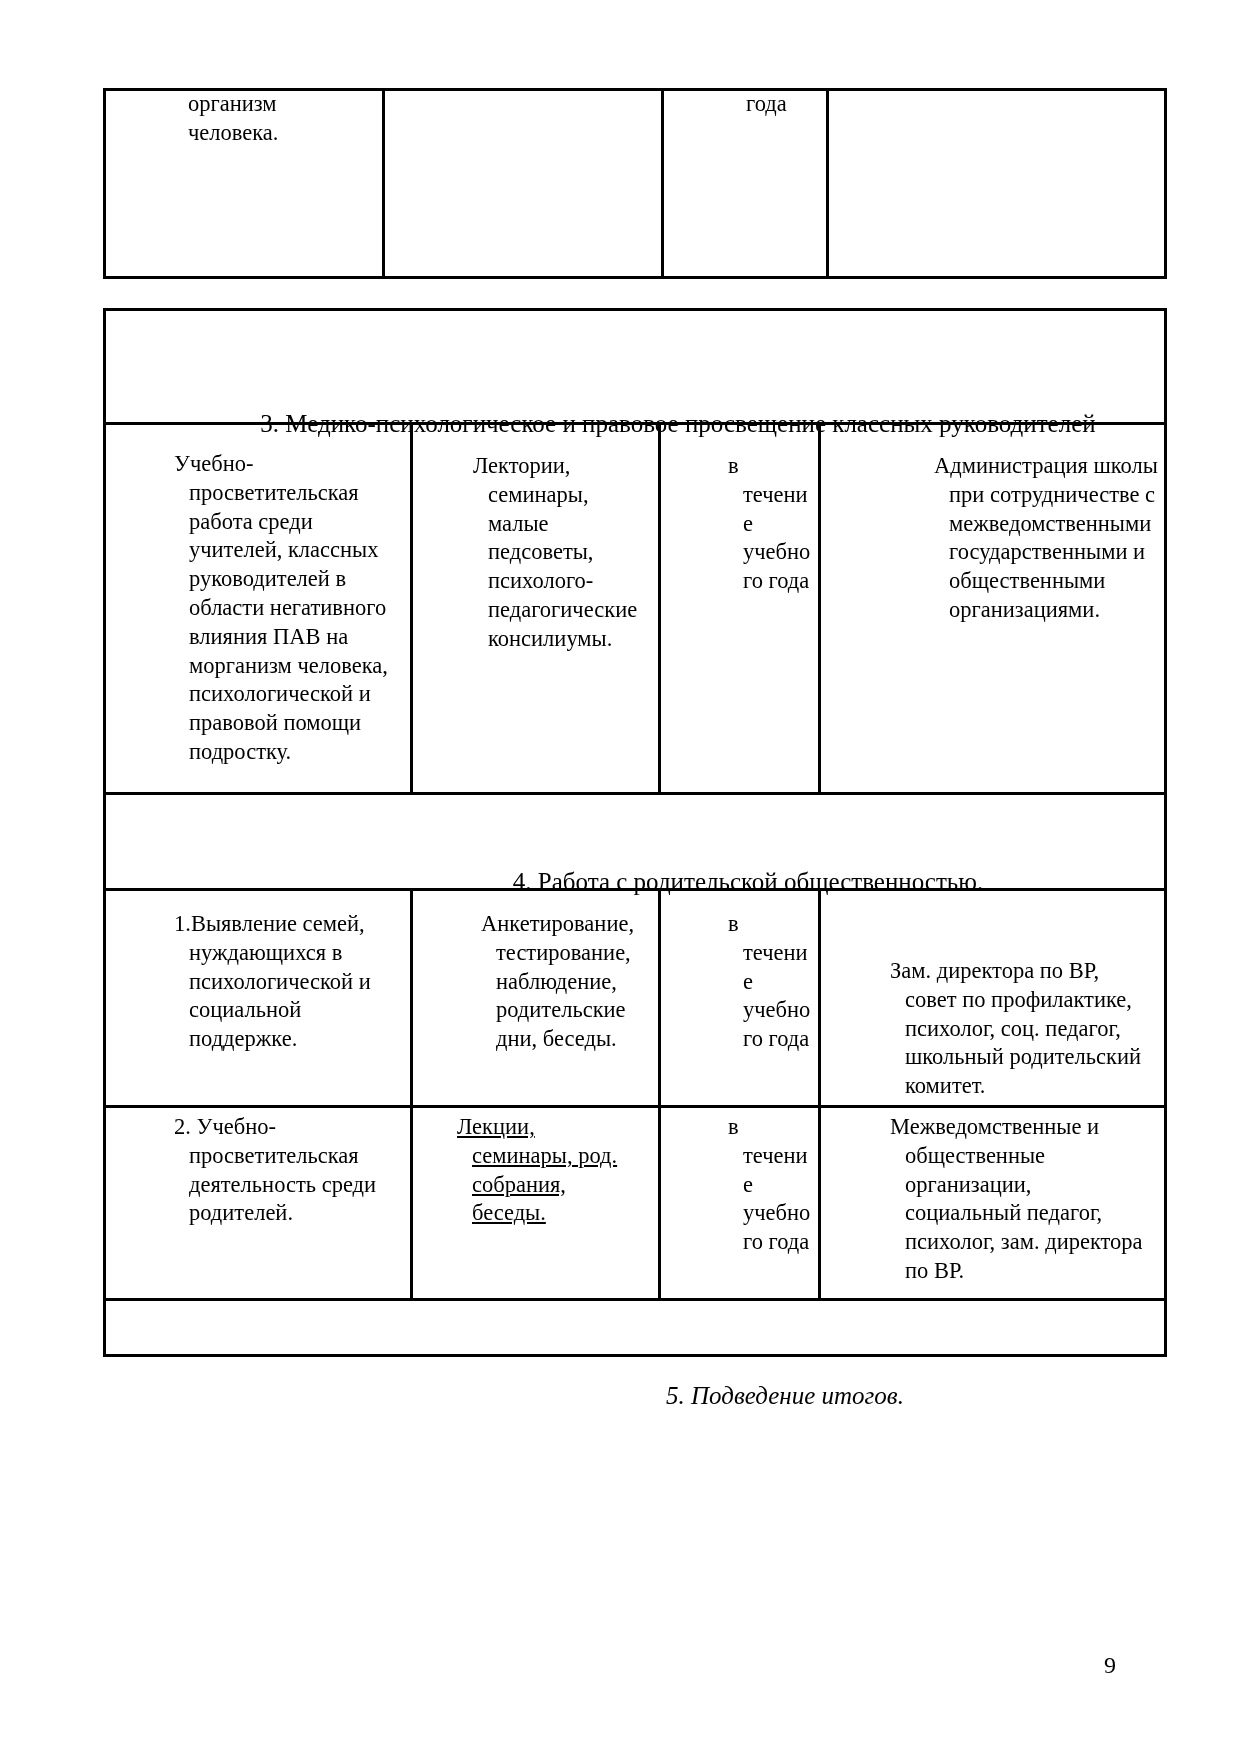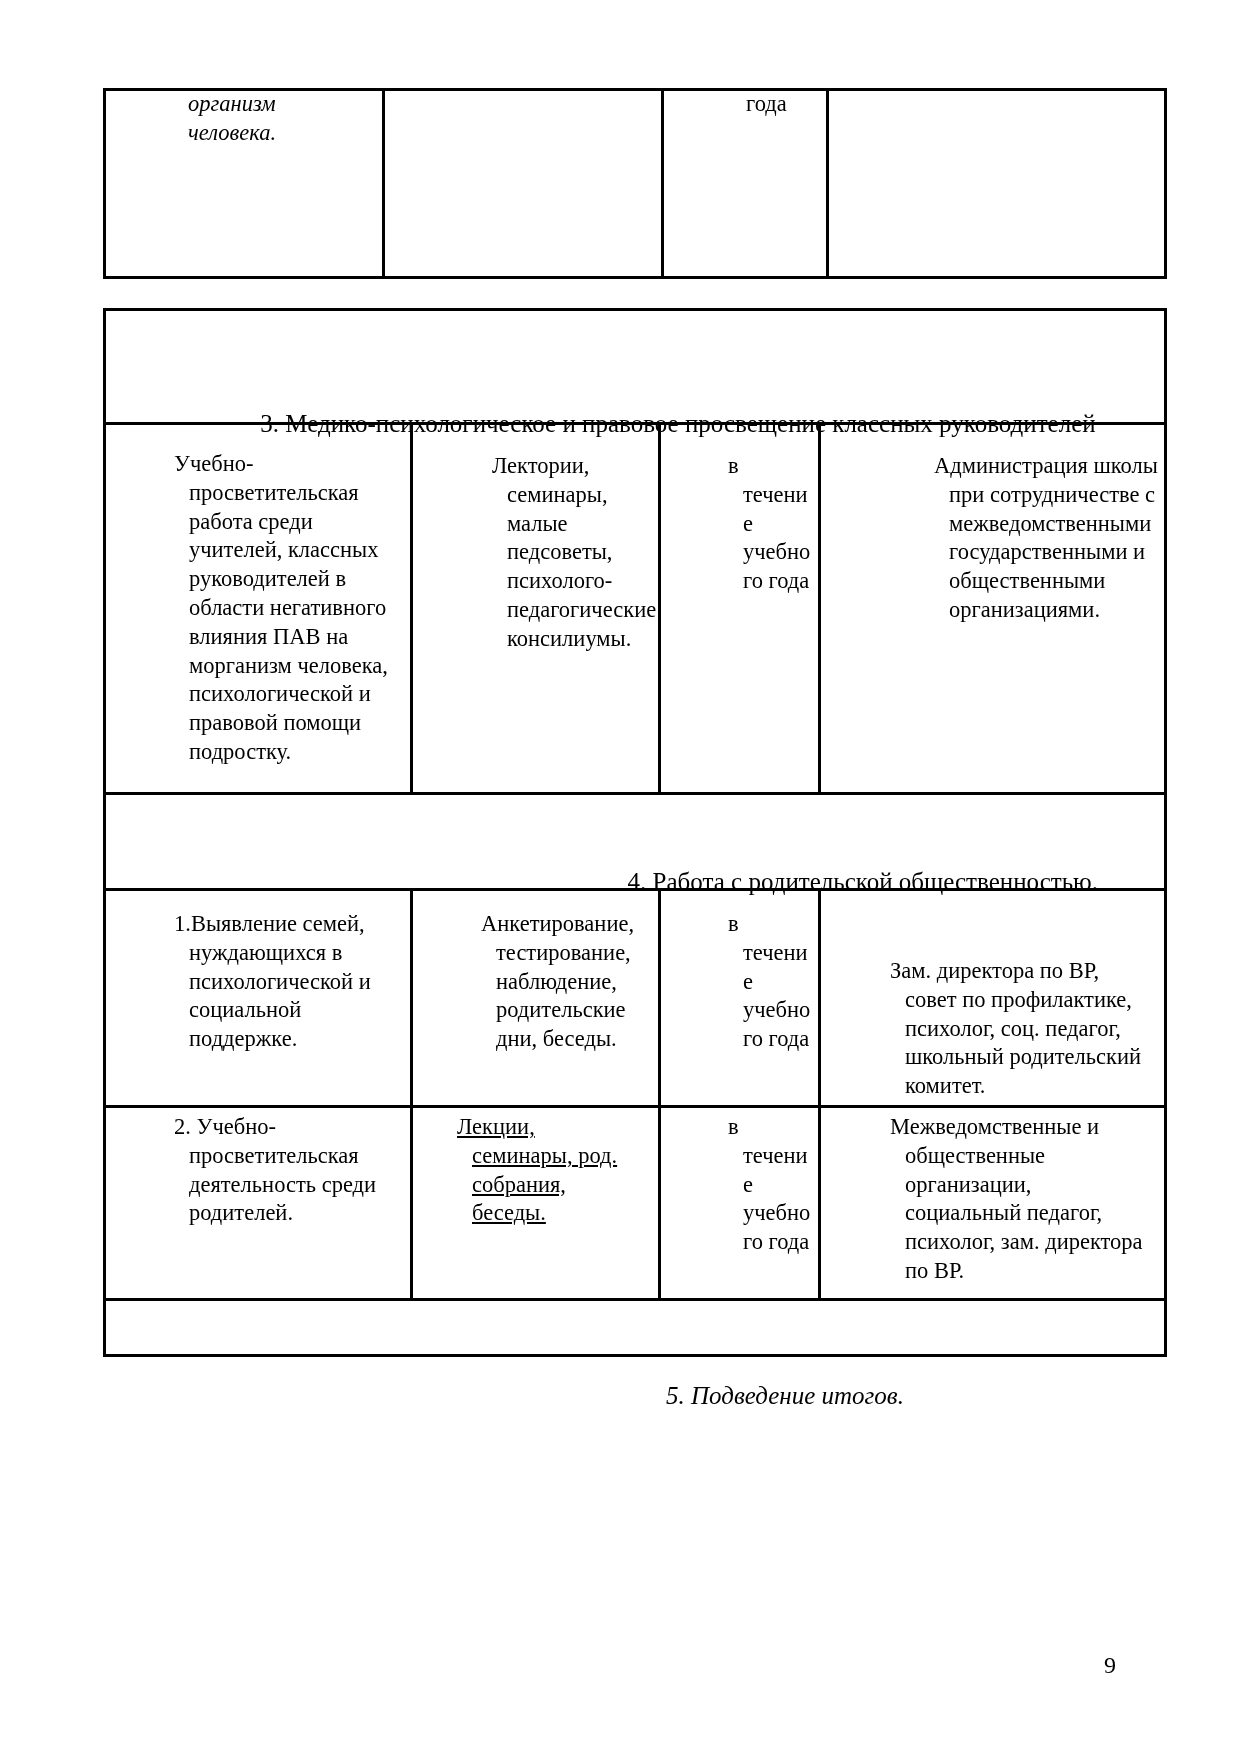--- a/index.html
+++ b/index.html
@@ -19,21 +19,21 @@
 </head>
 <body>
 
 <div class="page">
 
   <div class="box" style="left:103px; top:88px; width:1064px; height:191px;"></div>
   <div class="vline" style="left:382px; top:88px; height:191px;"></div>
   <div class="vline" style="left:661px; top:88px; height:191px;"></div>
   <div class="vline" style="left:826px; top:88px; height:191px;"></div>
 
-  <div class="cell" style="left:188px; top:90px;font-style:italic;">
+  <div class="cell" style="left:188px; top:90px;">
     <span class="ln first">организм</span>
     <span class="ln first">человека.</span>
   </div>
   <div class="cell" style="left:746px; top:90px;">
     <span class="ln first">года</span>
   </div>
 
   <div class="box" style="left:103px; top:308px; width:1064px; height:1049px;"></div>
 
   <div class="hline" style="left:103px; top:422px; width:1064px;"></div>
@@ -60,21 +60,21 @@
     <span class="ln">работа среди</span>
     <span class="ln">учителей, классных</span>
     <span class="ln">руководителей в</span>
     <span class="ln">области негативного</span>
     <span class="ln">влияния ПАВ на</span>
     <span class="ln">морганизм человека,</span>
     <span class="ln">психологической и</span>
     <span class="ln">правовой помощи</span>
     <span class="ln">подростку.</span>
   </div>
-  <div class="cell" style="left:492px; top:452px;">
+  <div class="cell" style="left:473px; top:452px;">
     <span class="ln first">Лектории,</span>
     <span class="ln">семинары,</span>
     <span class="ln">малые</span>
     <span class="ln">педсоветы,</span>
     <span class="ln">психолого-</span>
     <span class="ln">педагогические</span>
     <span class="ln">консилиумы.</span>
   </div>
   <div class="cell" style="left:728px; top:452px; width:93px; overflow:hidden;">
     <span class="ln first">в</span>
@@ -85,21 +85,21 @@
   </div>
   <div class="cell" style="left:890px; top:452px;margin-left:44px;">
     <span class="ln first">Администрация школы</span>
     <span class="ln">при сотрудничестве с</span>
     <span class="ln">межведомственными</span>
     <span class="ln">государственными и</span>
     <span class="ln">общественными</span>
     <span class="ln">организациями.</span>
   </div>
 
-  <div class="heading" style="top:797px; text-align:right; left:398px; width:700px;">
+  <div class="heading" style="top:797px; text-align:center; left:398px; width:700px;">
     <span style="display:block;">4. Работа с родительской общественностью.</span>
   </div>
 
   <div class="cell" style="left:174px; top:910px;">
     <span class="ln first">1.Выявление семей,</span>
     <span class="ln">нуждающихся в</span>
     <span class="ln">психологической и</span>
     <span class="ln">социальной</span>
     <span class="ln">поддержке.</span>
   </div>

